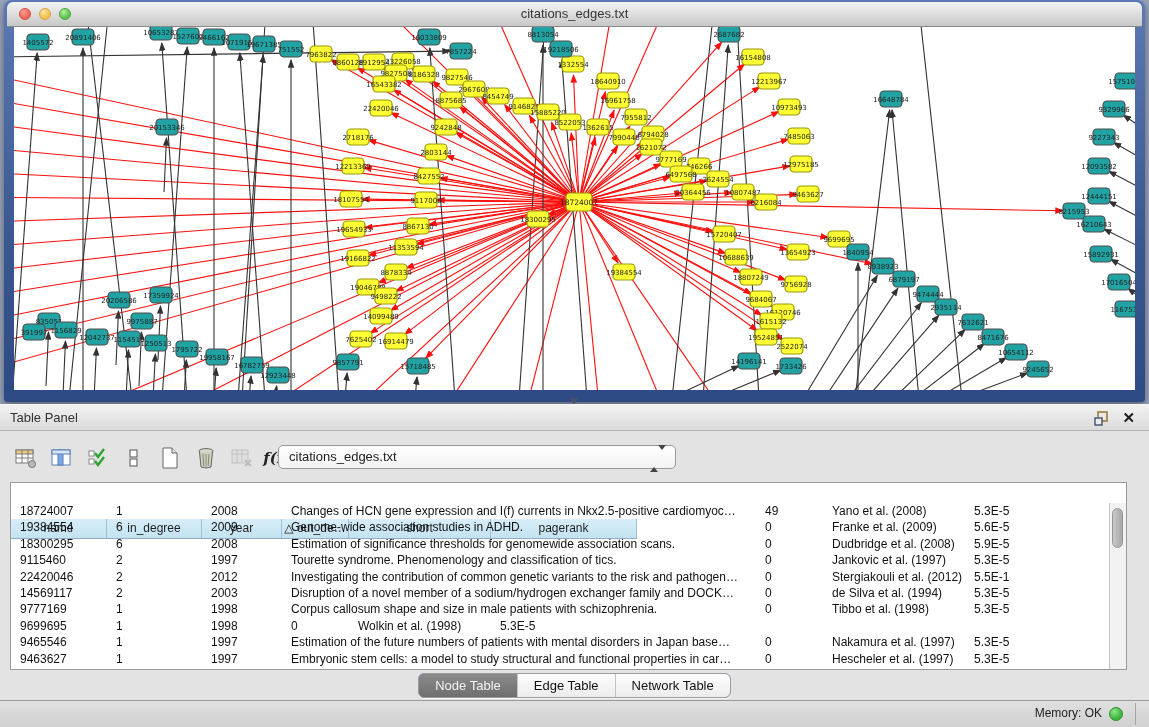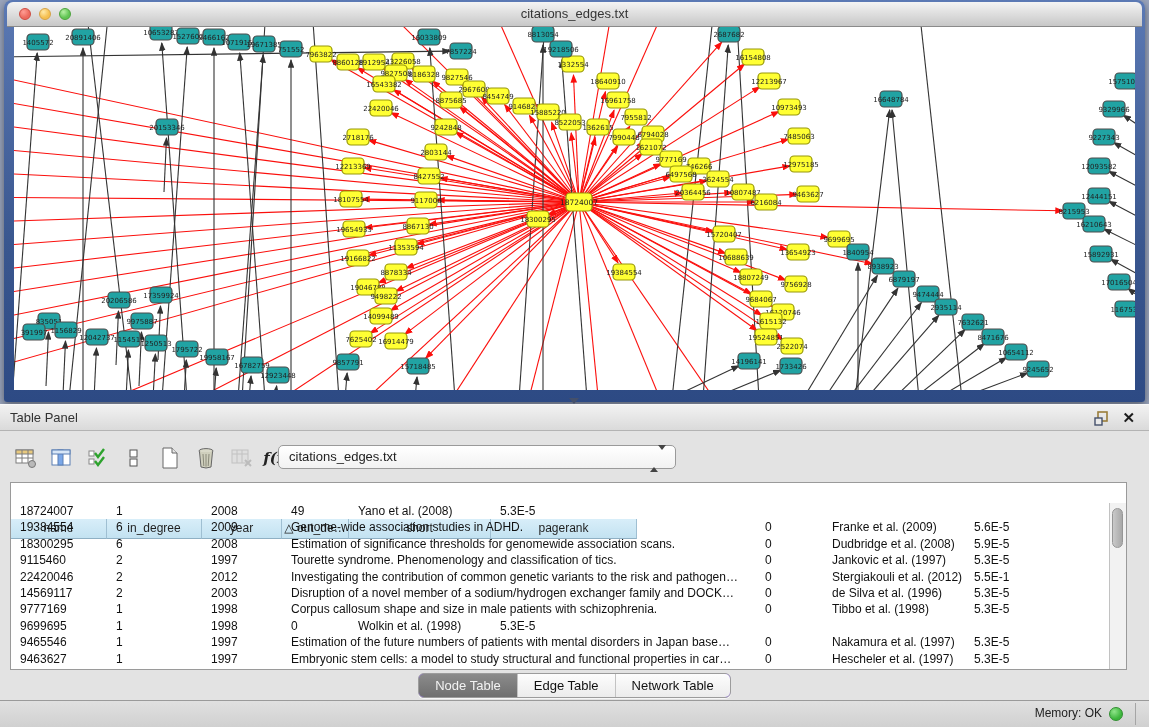--- a/index.html
+++ b/index.html
@@ -821,20 +821,21 @@
         <div class="hcell" style="width: 80px;">year</div>
         <div class="hcell" style="width: 67px;">△ out_de…</div>
         <div class="hcell" style="width: 142px;">short</div>
         <div class="hcell" style="width: 146px;">pagerank</div>
       </div>
     <div id="tbody">
         <div class="tr">
           <div class="td" style="width: 96px;">18724007</div>
           <div class="td" style="width: 95px;">1</div>
           <div class="td" style="width: 80px;">2008</div>
+          <div class="td" style="width: 474px;">Changes of HCN gene expression and I(f) currents in Nkx2.5-positive cardiomyoc…</div>
           <div class="td" style="width: 67px;">49</div>
           <div class="td" style="width: 142px;">Yano et al. (2008)</div>
           <div class="td" style="width: 146px;">5.3E-5</div>
         </div>
         <div class="tr">
           <div class="td" style="width: 96px;">19384554</div>
           <div class="td" style="width: 95px;">6</div>
           <div class="td" style="width: 80px;">2009</div>
           <div class="td" style="width: 474px;">Genome-wide association studies in ADHD.</div>
           <div class="td" style="width: 67px;">0</div>
@@ -867,21 +868,21 @@
           <div class="td" style="width: 67px;">0</div>
           <div class="td" style="width: 142px;">Stergiakouli et al. (2012)</div>
           <div class="td" style="width: 146px;">5.5E-1</div>
         </div>
         <div class="tr">
           <div class="td" style="width: 96px;">14569117</div>
           <div class="td" style="width: 95px;">2</div>
           <div class="td" style="width: 80px;">2003</div>
           <div class="td" style="width: 474px;">Disruption of a novel member of a sodium/hydrogen exchanger family and DOCK…</div>
           <div class="td" style="width: 67px;">0</div>
-          <div class="td" style="width: 142px;">de Silva et al. (1996)</div>
+          <div class="td" style="width: 142px;">de Silva et al. (1994)</div>
           <div class="td" style="width: 146px;">5.3E-5</div>
         </div>
         <div class="tr">
           <div class="td" style="width: 96px;">9777169</div>
           <div class="td" style="width: 95px;">1</div>
           <div class="td" style="width: 80px;">1998</div>
           <div class="td" style="width: 474px;">Corpus callosum shape and size in male patients with schizophrenia.</div>
           <div class="td" style="width: 67px;">0</div>
           <div class="td" style="width: 142px;">Tibbo et al. (1998)</div>
           <div class="td" style="width: 146px;">5.3E-5</div>

